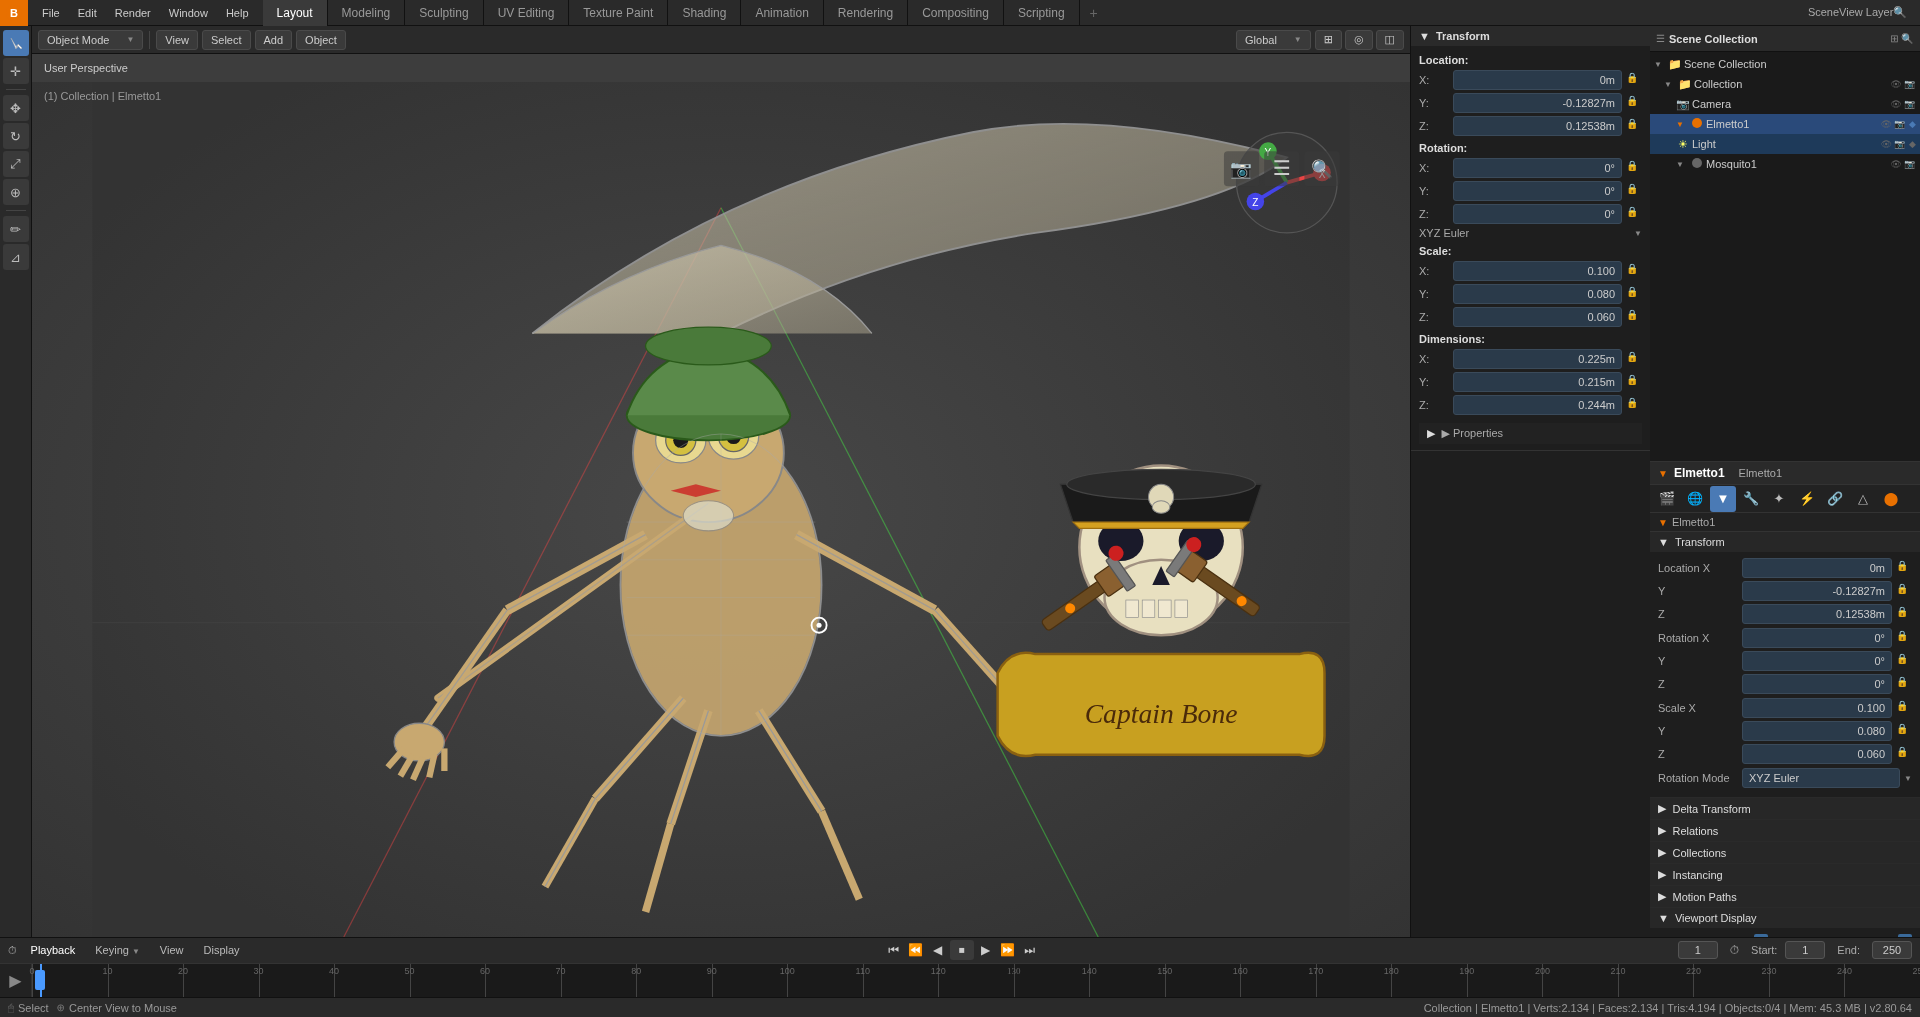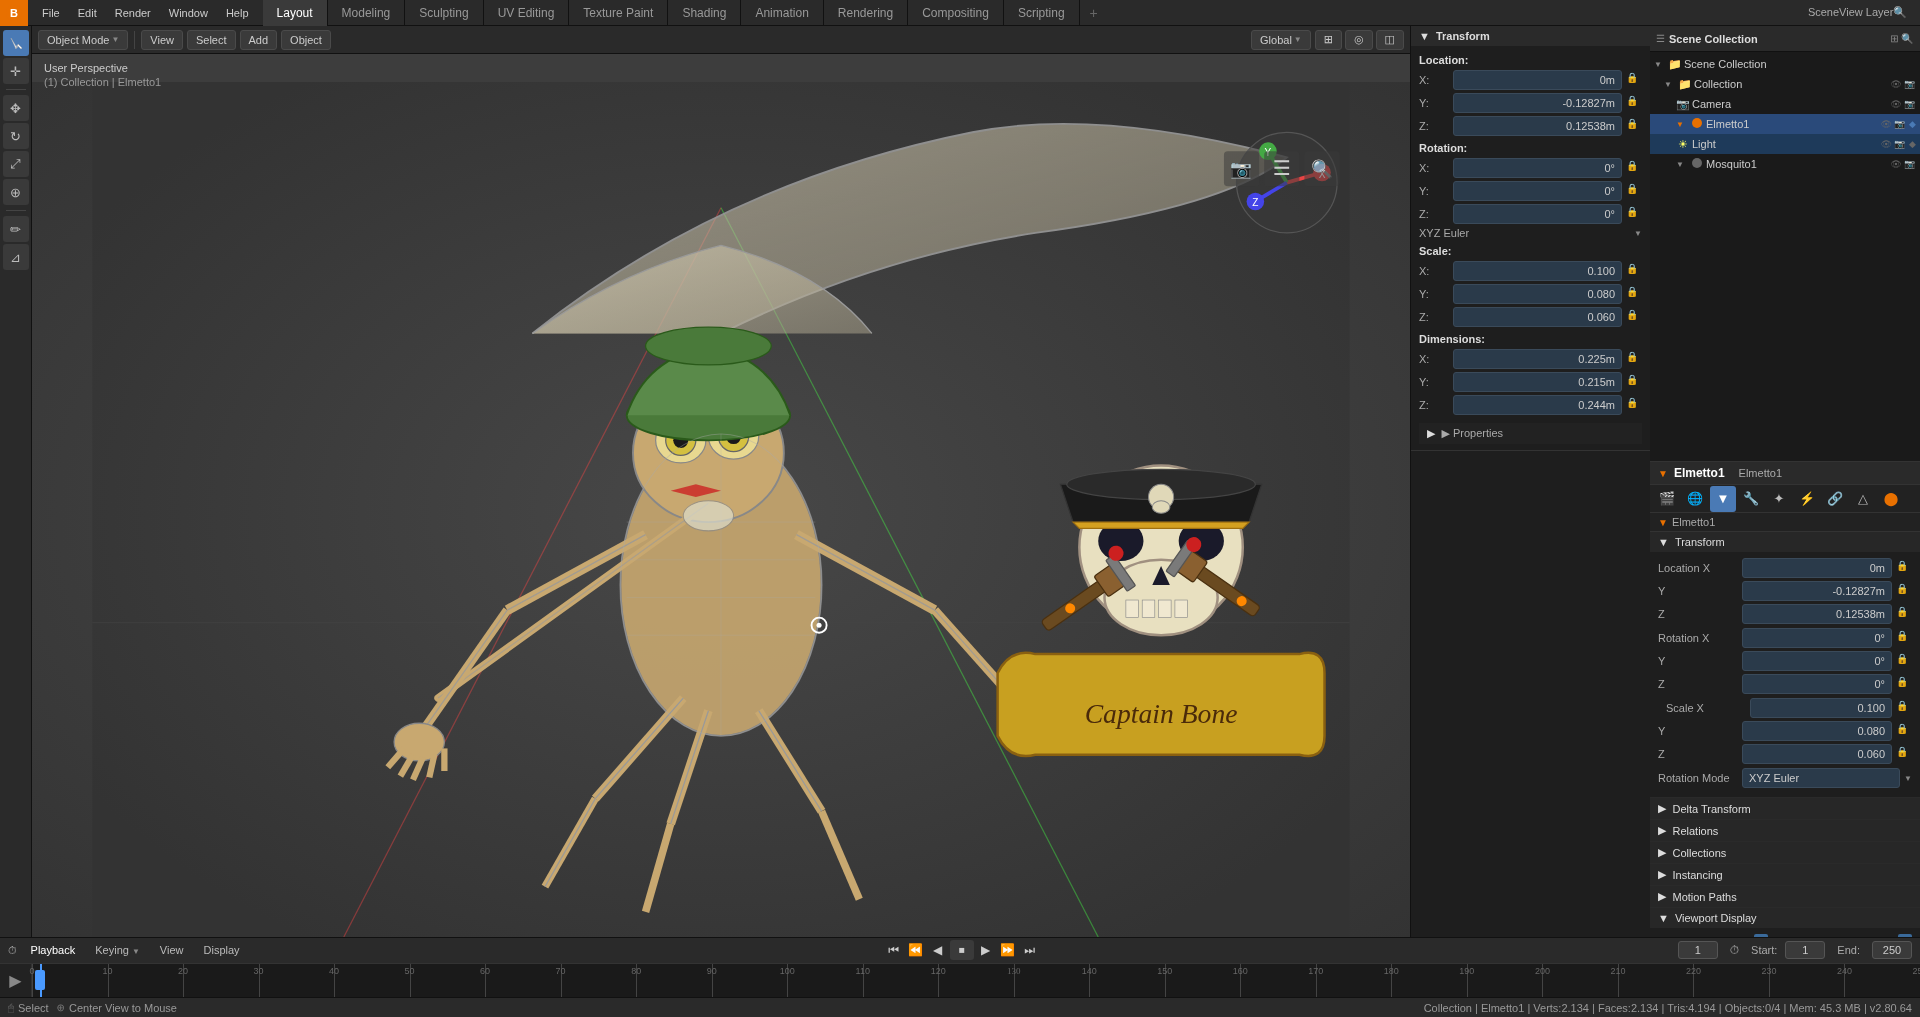--- a/index.html
+++ b/index.html
@@ -399,21 +399,21 @@
     .vp-hdr-btn {
       background: #3a3a3a;
       border: 1px solid #4a4a4a;
       border-radius: 3px;
       padding: 1px 8px;
       font-size: 11px;
       color: #ccc;
       cursor: pointer;
       display: flex;
       align-items: center;
-      gap: 2px;
+      gap: 17px;
       height: 20px;
     }
     .vp-hdr-sep {
       width: 1px;
       height: 18px;
       background: #444;
       margin: 0 2px;
     }
     .vp-hdr-spacer { flex: 1; }
     .dropdown-arrow { font-size: 8px; color: #888; }
@@ -553,21 +553,21 @@
         <div class="vp-hdr-btn">⊞</div>
         <div class="vp-hdr-btn">◎</div>
         <div class="vp-hdr-btn">◫</div>
       </div>
     </div>
 
     <div class="viewport">
 
       <div style="position:absolute;top:8px;left:12px;z-index:10;pointer-events:none;">
         <div style="font-size:11px;color:#ccc;">User Perspective</div>
-        <div style="font-size:11px;color:#999;margin-top:2px;">(1) Collection | Elmetto1</div>
+        <div style="font-size:11px;color:#999;margin-top:16px;">(1) Collection | Elmetto1</div>
       </div>
 
       <div class="viewport-scene">
         <svg class="scene-svg" viewBox="0 0 1000 680" xmlns="http://www.w3.org/2000/svg">
 
           <defs>
             <radialGradient id="bgGrad" cx="50%" cy="50%" r="60%">
               <stop offset="0%" stop-color="#484848"></stop>
               <stop offset="100%" stop-color="#333"></stop>
             </radialGradient>
@@ -948,21 +948,21 @@
             <div class="prop-input" style="flex:1;">0°</div>
             <div class="prop-input-lock">🔒</div>
           </div>
           <div class="prop-row">
             <div style="width:80px;font-size:11px;color:#aaa;">Z</div>
             <div class="prop-input" style="flex:1;">0°</div>
             <div class="prop-input-lock">🔒</div>
           </div>
 
           <div class="prop-row" style="margin-top:4px;">
-            <div style="width:80px;font-size:11px;color:#aaa;margin-left:8px;">Scale X</div>
+            <div style="width:80px;font-size:11px;color:#aaa;">Scale X</div>
             <div class="prop-input" style="flex:1;">0.100</div>
             <div class="prop-input-lock">🔒</div>
           </div>
           <div class="prop-row">
             <div style="width:80px;font-size:11px;color:#aaa;">Y</div>
             <div class="prop-input" style="flex:1;">0.080</div>
             <div class="prop-input-lock">🔒</div>
           </div>
           <div class="prop-row">
             <div style="width:80px;font-size:11px;color:#aaa;">Z</div>

